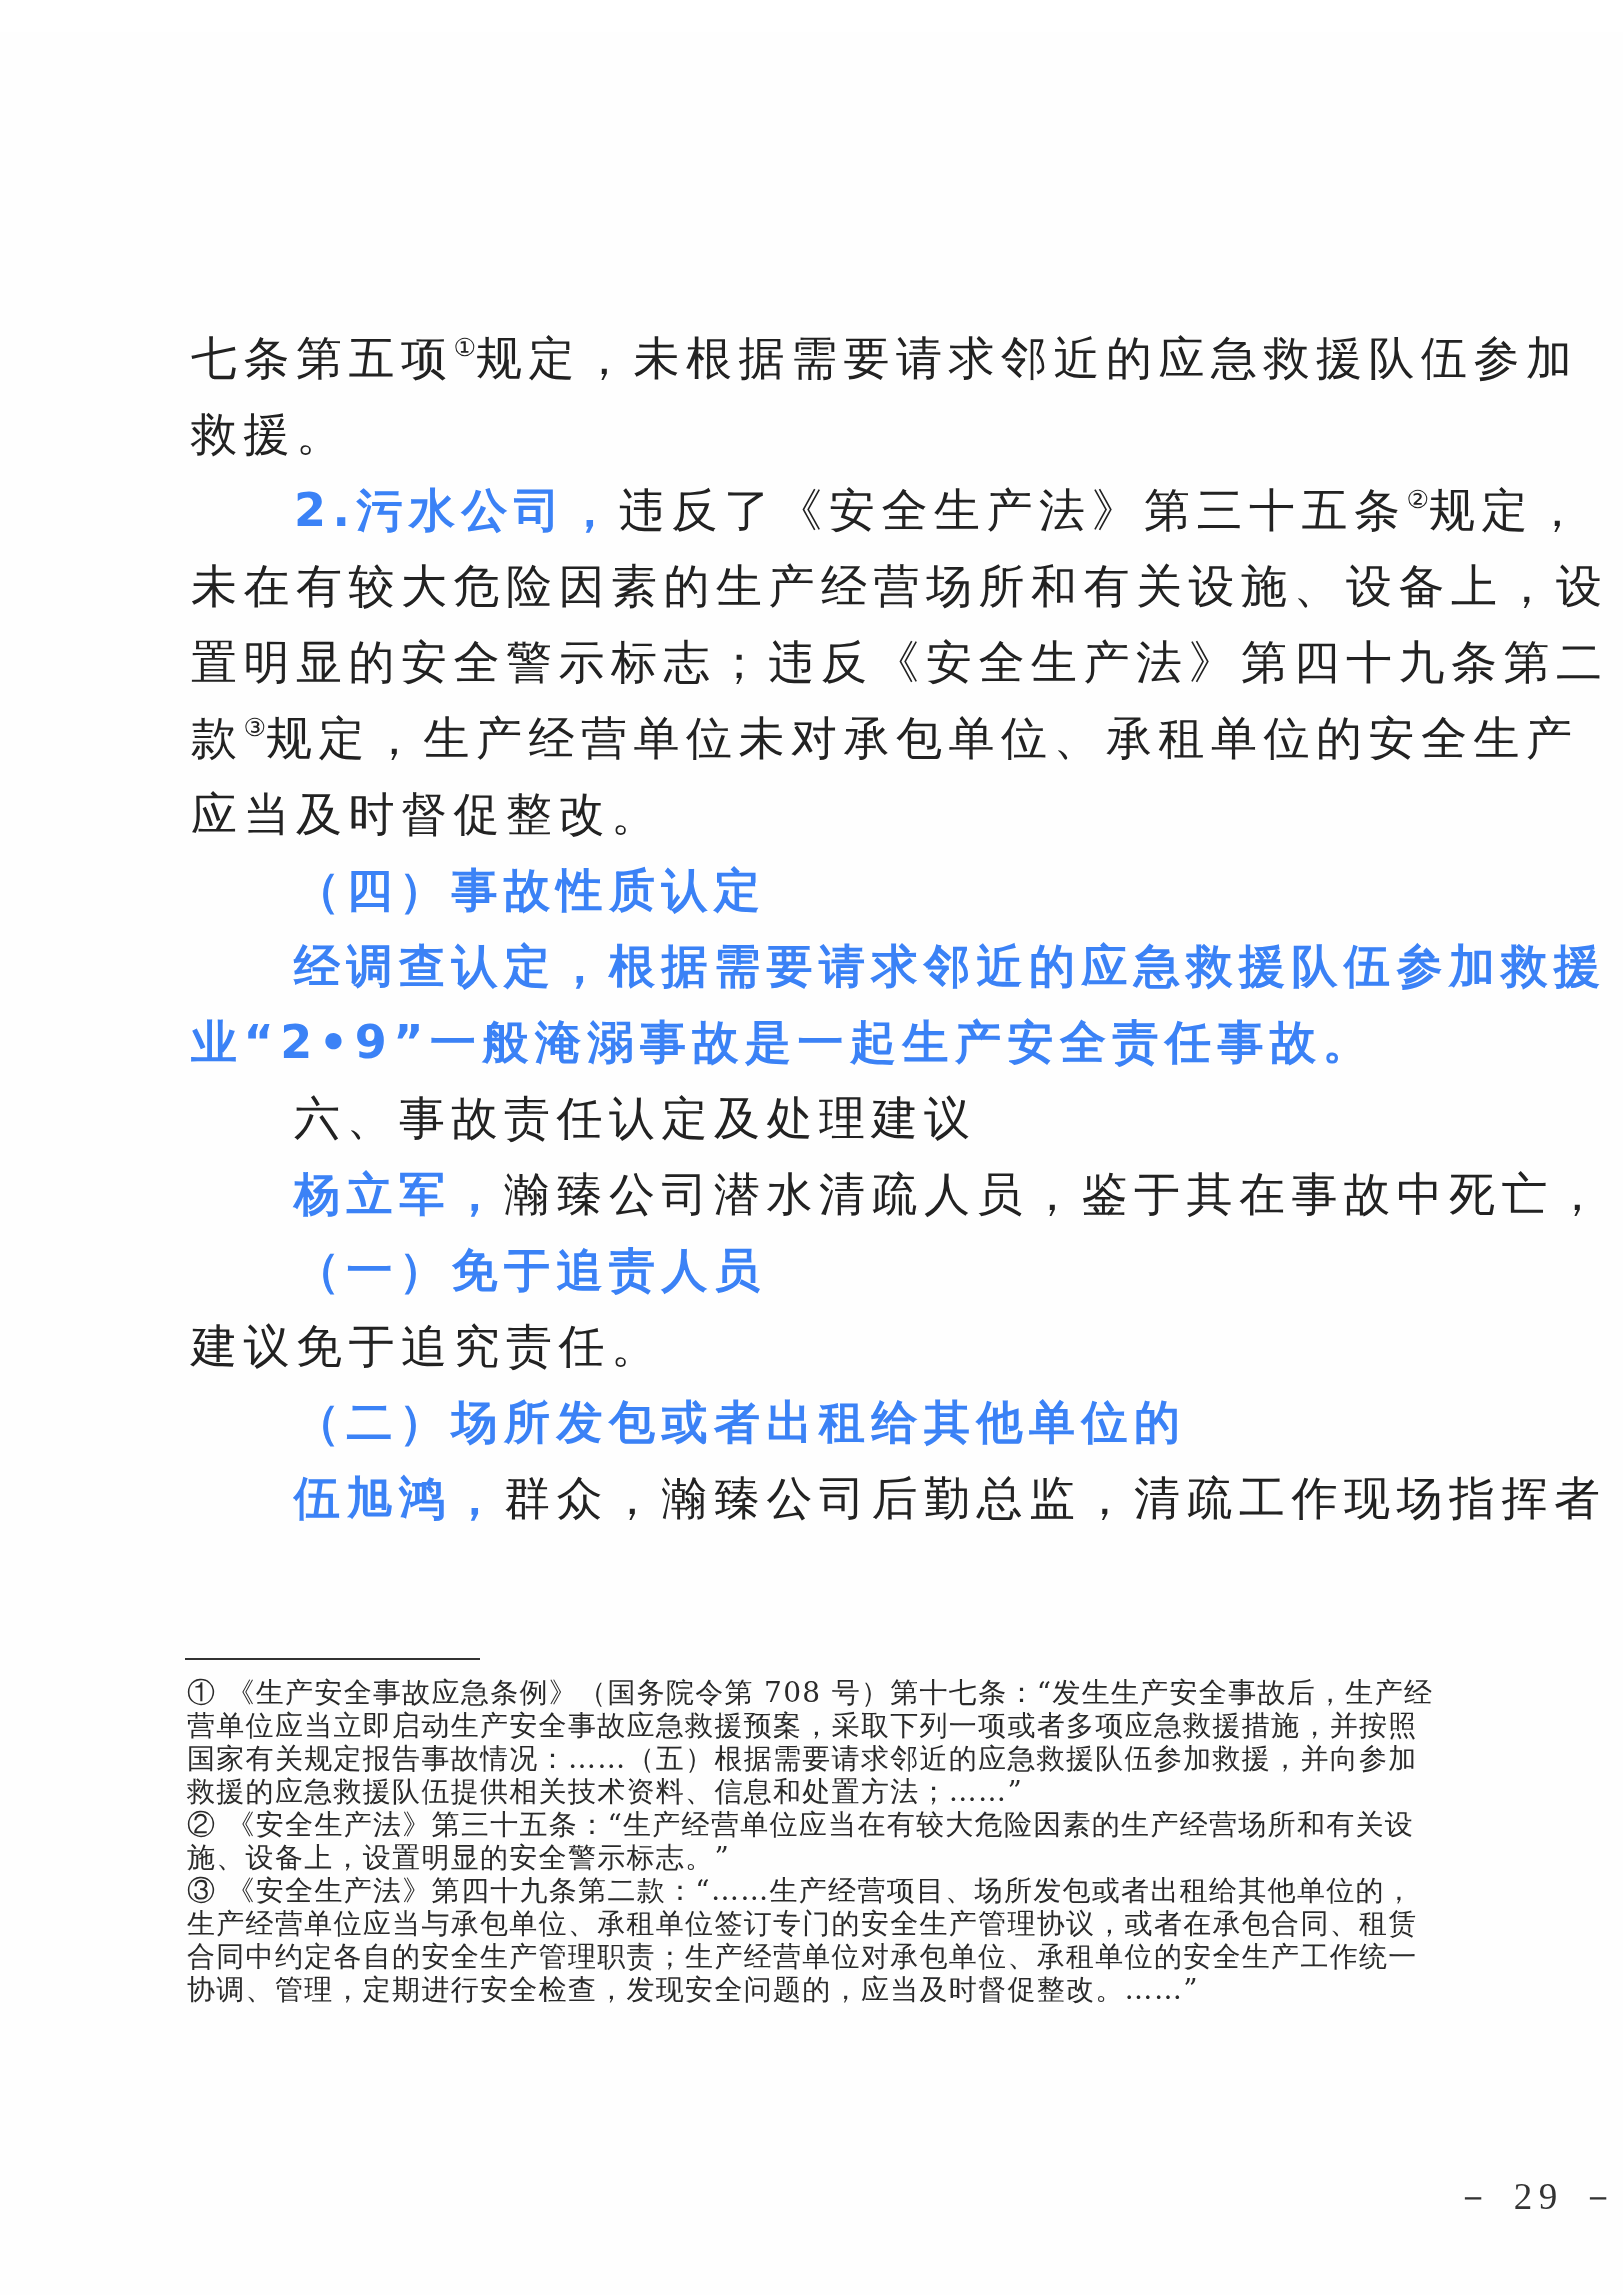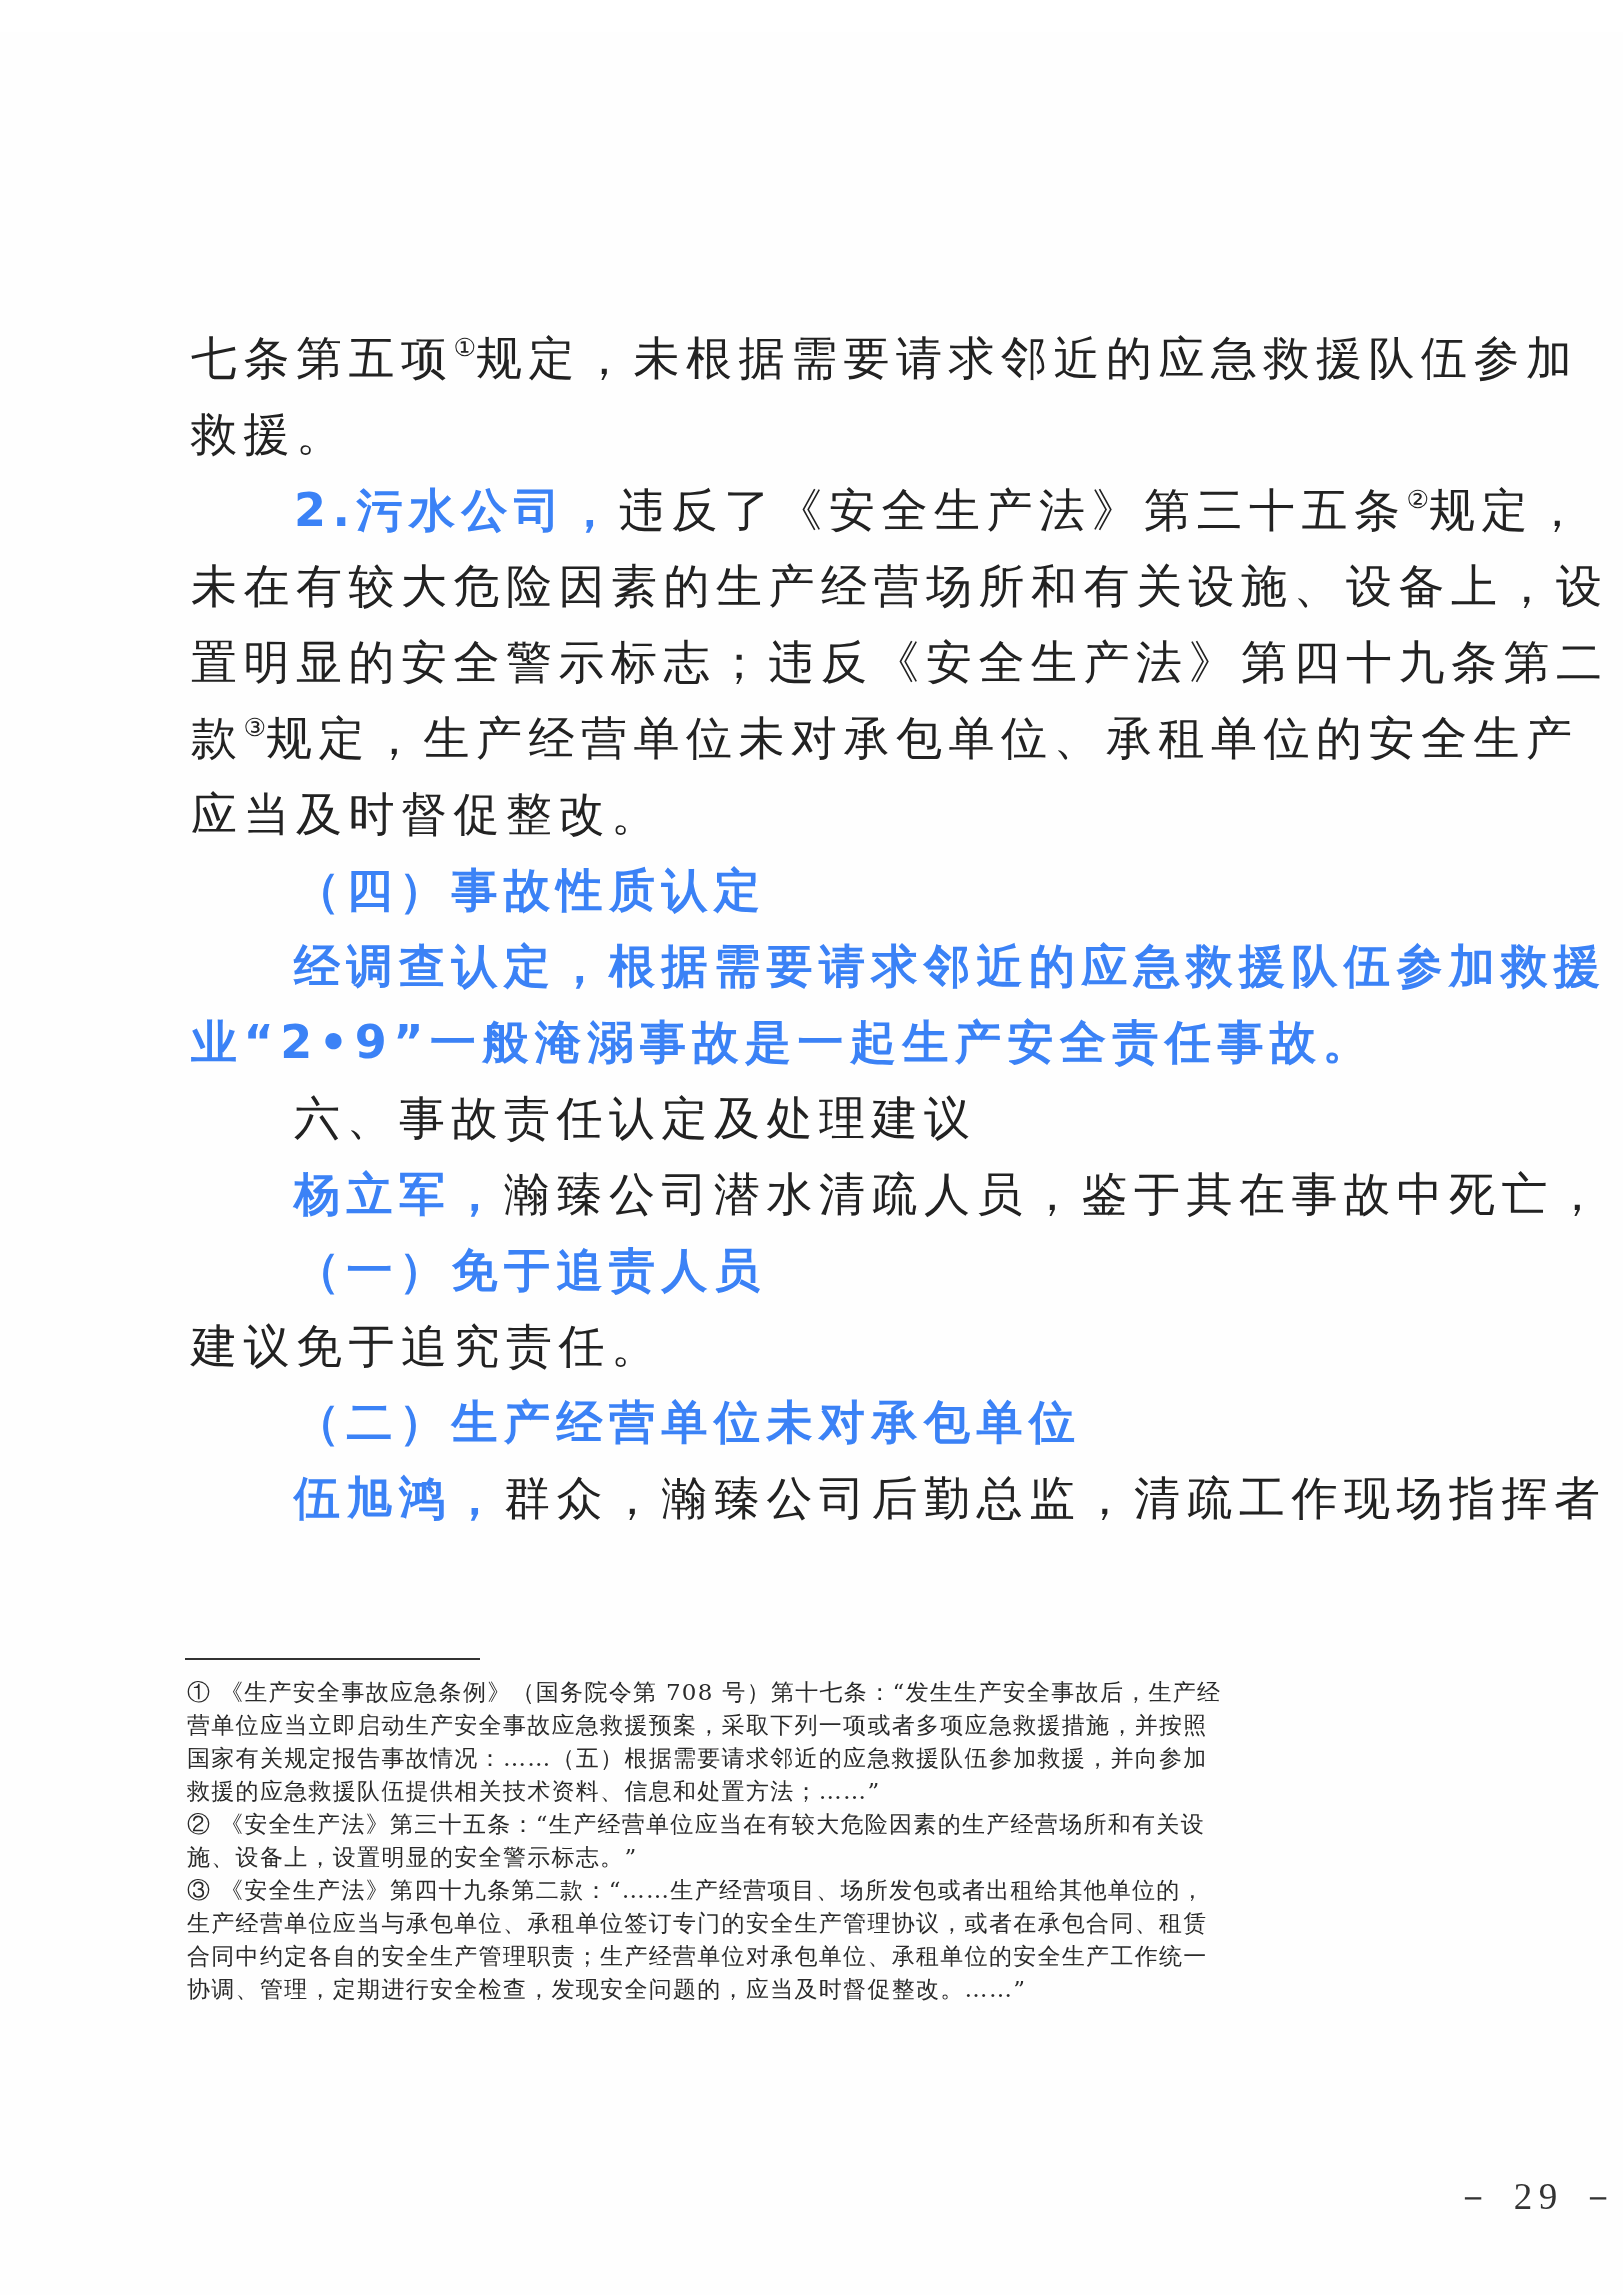--- a/index.html
+++ b/index.html
@@ -57,21 +57,21 @@
   .footnotes {
     position: absolute;
     left: 187px;
     top: 1644px;
     width: 1178px;
     font-family: "DejaVu Serif", "Liberation Serif", serif;
   }
   .fn-line {
     height: 33px;
     line-height: 33px;
-    font-size: 23px;
+    font-size: 28px;
     letter-spacing: 1.3px;
     white-space: nowrap;
     color: #2a2a2a;
   }
   .page-number {
     position: absolute;
     left: 0;
     width: 1623px;
     top: 2140px;
     text-align: right;
@@ -102,21 +102,21 @@
     <div class="line indent bold">经调查认定，根据需要请求邻近的应急救援队伍参加救援</div>
     <div class="line bold">业“2•9”一般淹溺事故是一起生产安全责任事故。</div>
 
     <div class="line indent">六、事故责任认定及处理建议</div>
 
     <div class="line indent"><span class="bold">杨立军，</span><span>瀚臻公司潜水清疏人员，鉴于其在事故中死亡，</span></div>
 
     <div class="line indent bold">（一）免于追责人员</div>
     <div class="line">建议免于追究责任。</div>
 
-    <div class="line indent bold">（二）生产经营单位未对承包单位</div>
+    <div class="line indent bold">（二）场所发包或者出租给其他单位的</div>
 
     <div class="line indent"><span class="bold">伍旭鸿，</span><span>群众，瀚臻公司后勤总监，清疏工作现场指挥者，</span></div>
   </div>
 
   <div class="footnote-rule"></div>
 
   <div class="footnotes">
     <div>
       <div class="fn-line">①  《生产安全事故应急条例》（国务院令第 708 号）第十七条：“发生生产安全事故后，生产经</div>
       <div class="fn-line">营单位应当立即启动生产安全事故应急救援预案，采取下列一项或者多项应急救援措施，并按照</div>

